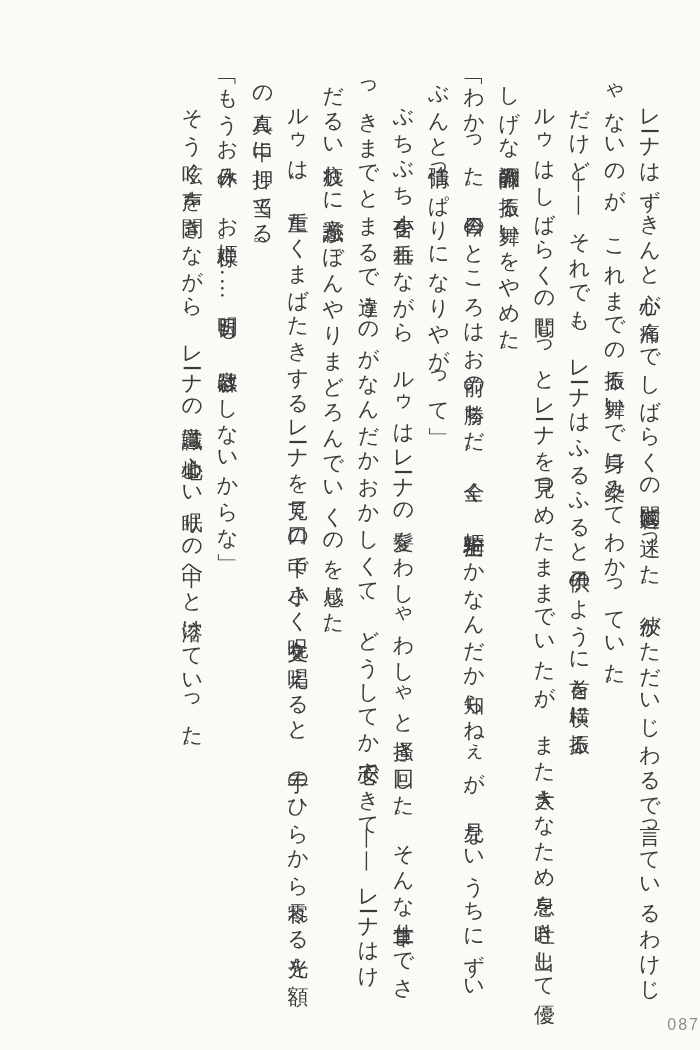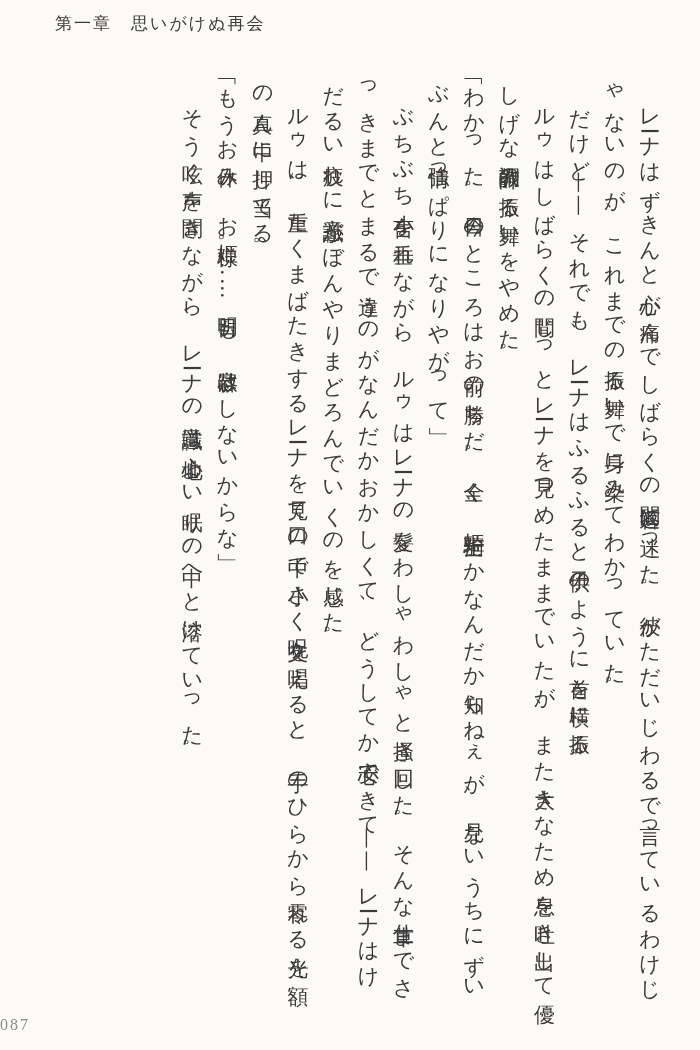--- a/index.html
+++ b/index.html
@@ -46,33 +46,32 @@
     text-indent: 0;
   }
   .text-block p.indent {
     text-indent: 23px;
   }
   .folio {
     position: absolute;
     left: 0;
     right: 0;
     top: 1016px;
-    text-align: left;
-    font-family: Liberation Serif, serif;
+    text-align: right;
+    font-family: Liberation Sans, sans-serif;
     font-size: 16px;
     color: #8d8d8d;
     letter-spacing: 2px;
   }
 </style>
 </head>
 <body>
 
 <div class="page">
 
-  <div class="running-head">第一章　思いがけぬ再会</div>
 
   <div class="text-block" id="text-block">
       <p class="indent">レーナはずきんと心が痛んでしばらくの間返答に迷った。彼がただいじわるで言っているわけじゃないのが、これまでの振る舞いで身に染みてわかっていた。</p>
       <p class="indent">だけど——それでも、レーナはふるふると子供のように首を横に振る。</p>
       <p class="indent">ルゥはしばらくの間じっとレーナを見つめたままでいたが、また大きなため息を吐き出して優しげな調教師の振る舞いをやめた。</p>
       <p>「わかった。今日のところはお前の勝ちだ。全く、姫騎士だかなんだか知らねぇが、見ないうちにずいぶんと強情っぱりになりやがって」</p>
       <p class="indent">ぶちぶち小言を垂れながら、ルゥはレーナの髪をわしゃわしゃと掻き回した。そんな仕草までさっきまでとまるで違うのがなんだかおかしくて、どうしてか安心できて——レーナはけだるい疲れに意識がぼんやりまどろんでいくのを感じた。</p>
       <p class="indent">ルゥは、重たくまばたきするレーナを見て口の中で小さく呪文を唱えると、手のひらから零れる光を額の真ん中に押し当てる。</p>
       <p>「もうお休み、お姫様。……明日も、容赦はしないからな」</p>
       <p class="indent">そう呟く声を聞きながら、レーナの意識は心地よい眠りの中へと溶けていった。</p>

